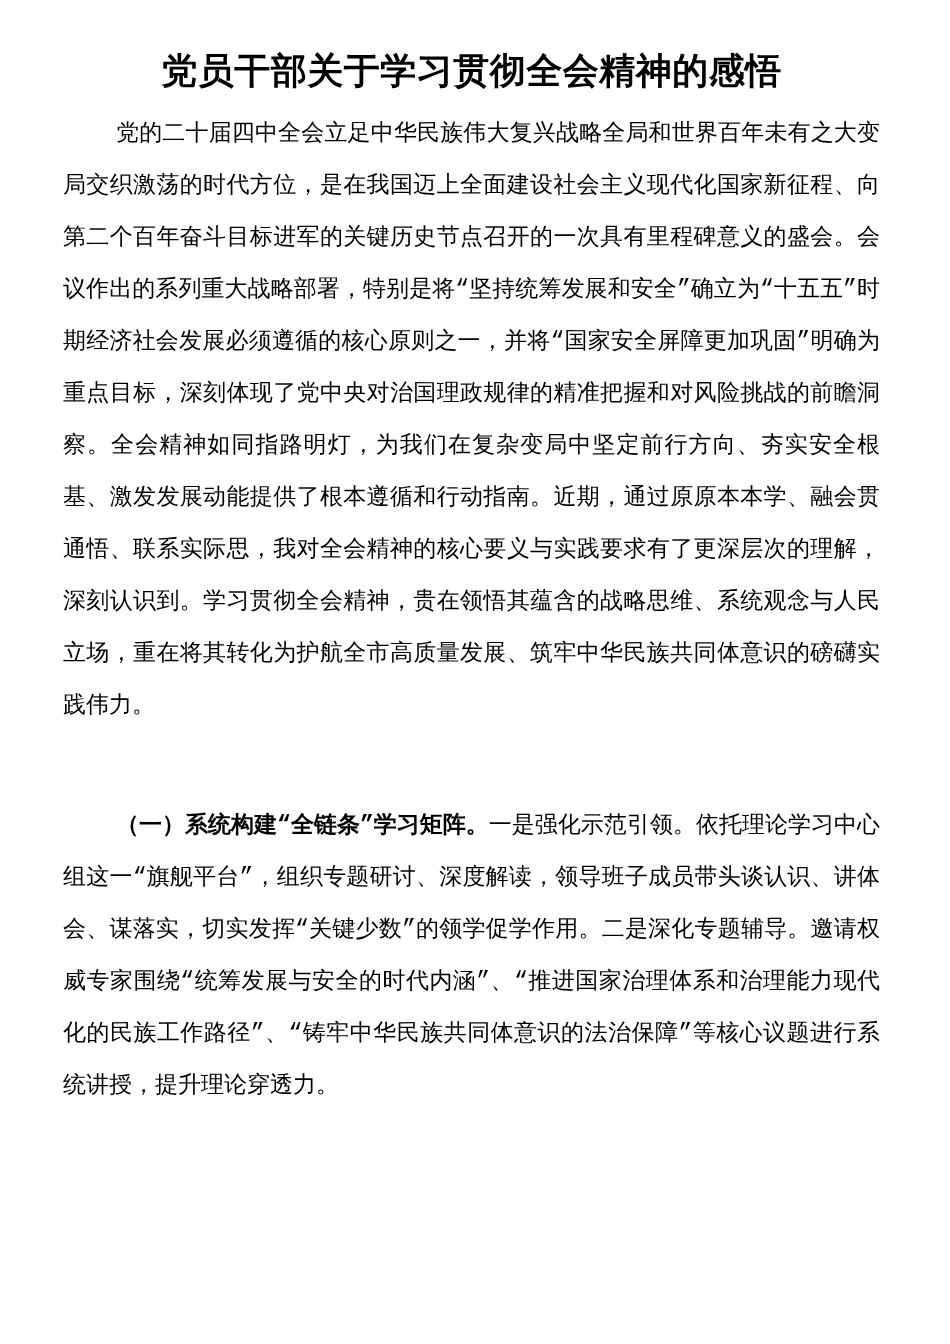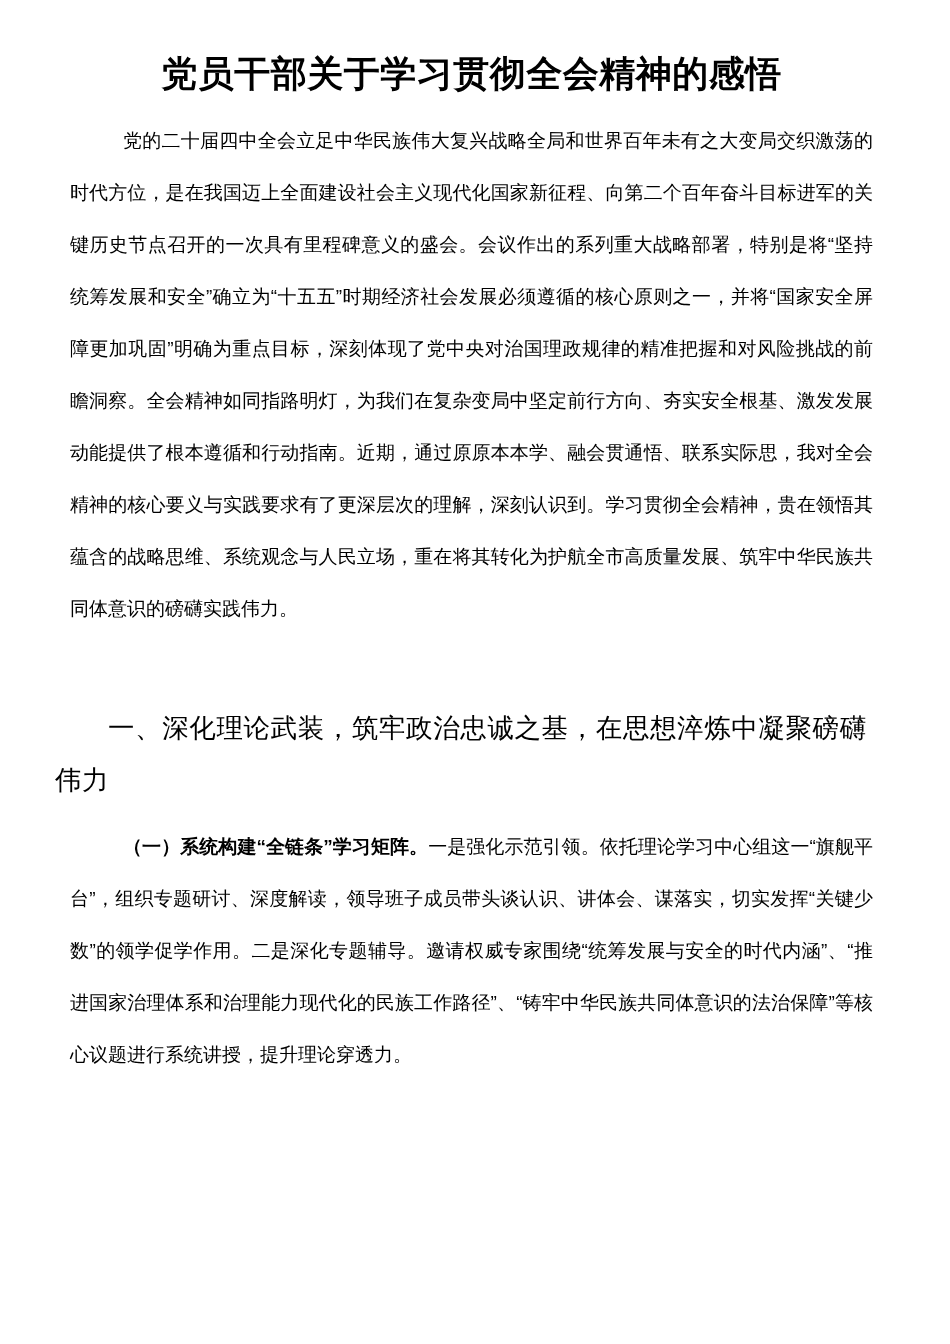--- a/index.html
+++ b/index.html
@@ -16,37 +16,38 @@
     overflow: hidden;
   }
   .page {
     position: absolute;
     left: 0; top: 0;
     width: 950px;
     height: 1344px;
     background: #ffffff;
     box-sizing: border-box;
     padding: 48px 62px 4px 55px;
+    font-family: Liberation Mono, monospace;
   }
   .doc-title {
     font-size: 36px;
     font-weight: bold;
     text-align: center;
     line-height: 52px;
     letter-spacing: 0.5px;
     margin: 0 0 8px 0;
     white-space: nowrap;
   }
   .para {
-    font-size: 19px;
+    font-size: 23px;
     line-height: 52px;
     text-align: justify;
     text-justify: inter-character;
     text-align-last: left;
-    margin: 15px;
+    margin: 8px;
     letter-spacing: 0px;
     text-indent: 53px;
   }
   .heading-1 {
     font-size: 26.5px;
     line-height: 52px;
     text-align: left;
     margin: 0;
     text-indent: 53px;
     font-weight: normal;
@@ -66,18 +67,17 @@
 <body>
 
 <div class="page">
 
   <h1 class="doc-title">党员干部关于学习贯彻全会精神的感悟</h1>
 
   <p class="para">党的二十届四中全会立足中华民族伟大复兴战略全局和世界百年未有之大变局交织激荡的时代方位，是在我国迈上全面建设社会主义现代化国家新征程、向第二个百年奋斗目标进军的关键历史节点召开的一次具有里程碑意义的盛会。会议作出的系列重大战略部署，特别是将“坚持统筹发展和安全”确立为“十五五”时期经济社会发展必须遵循的核心原则之一，并将“国家安全屏障更加巩固”明确为重点目标，深刻体现了党中央对治国理政规律的精准把握和对风险挑战的前瞻洞察。全会精神如同指路明灯，为我们在复杂变局中坚定前行方向、夯实安全根基、激发发展动能提供了根本遵循和行动指南。近期，通过原原本本学、融会贯通悟、联系实际思，我对全会精神的核心要义与实践要求有了更深层次的理解，深刻认识到。学习贯彻全会精神，贵在领悟其蕴含的战略思维、系统观念与人民立场，重在将其转化为护航全市高质量发展、筑牢中华民族共同体意识的磅礴实践伟力。</p>
 
   <div class="spacer-line">&nbsp;</div>
 
-  <p class="heading-1">一、深化理论武装，筑牢政治忠诚之基，在思想淬炼中凝聚磅礴伟力</p>
 
 
   <p class="para"><span class="lead-bold">（一）系统构建“全链条”学习矩阵。</span><span class="seg">一是强化示范引领。依托理论学习中心组这一“旗舰平台”，组织专题研讨、深度解读，领导班子成员带头谈认识、讲体会、谋落实，切实发挥“关键少数”的领学促学作用。二是深化专题辅导。邀请权威专家围绕“统筹发展与安全的时代内涵”、“推进国家治理体系和治理能力现代化的民族工作路径”、“铸牢中华民族共同体意识的法治保障”等核心议题进行系统讲授，提升理论穿透力。</span></p>
 
 </div>
 
 </body></html>

